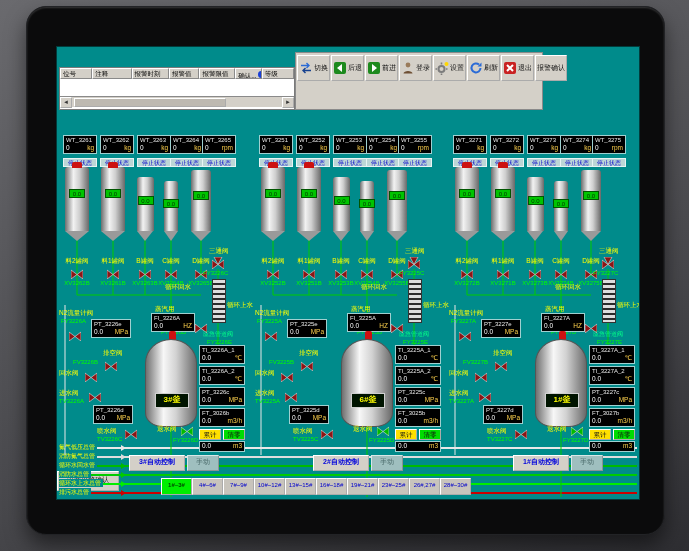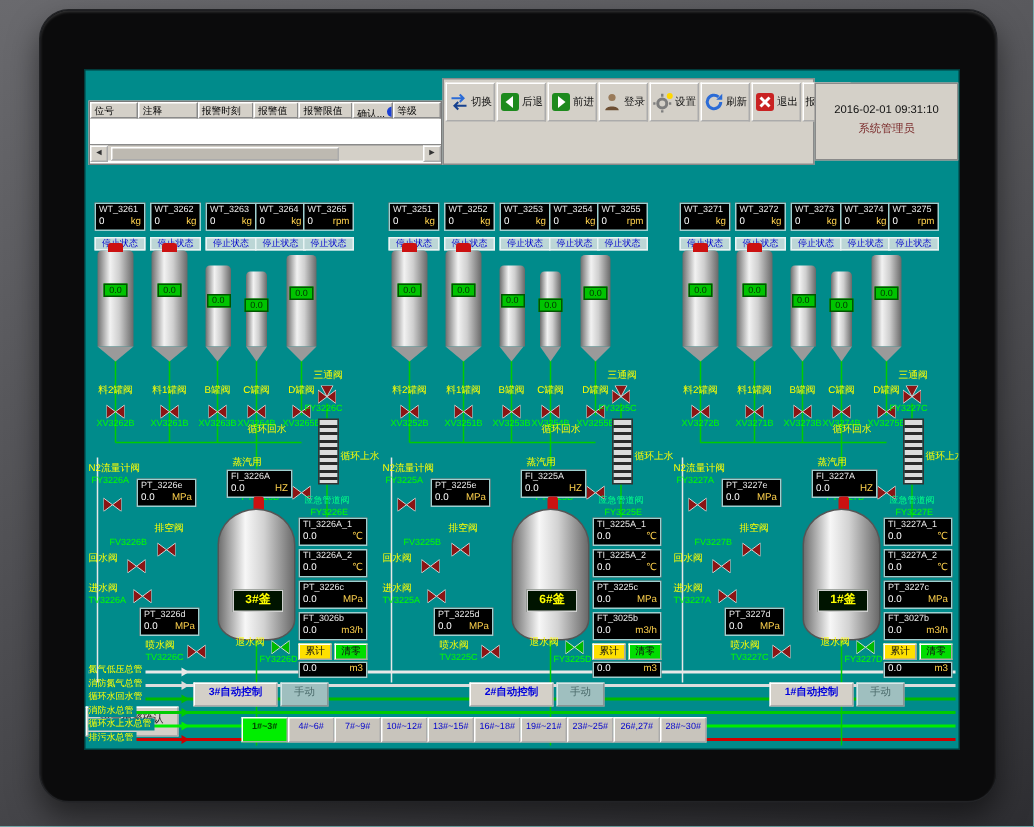--- a/index.html
+++ b/index.html
@@ -172,24 +172,20 @@
                 </svg>
               </span>
               <span>退出</span>
             </div>
             <div class="tbtn">
               <span>报警确认</span>
             </div>
           </div>
       </div>
 
-      <div class="dtpanel">
-        <div class="dtline">2016-02-01 09:31:10</div>
-        <div class="dtuser">系统管理员</div>
-      </div>
 
       <div id="synoptic">
           <div class="main-line" style="top: 338px; background: rgb(232, 232, 232); z-index: 1;"></div>
           <div class="main-label" style="left: 2px; top: 334px;">氮气低压总管</div>
           <div class="main-arrow" style="left: 64px; top: 336px; border-left: 5px solid rgb(232, 232, 232);"></div>
           <div class="main-line" style="top: 347px; background: rgb(221, 221, 221); z-index: 1;"></div>
           <div class="main-label" style="left: 2px; top: 343px;">消防氮气总管</div>
           <div class="main-arrow" style="left: 64px; top: 345px; border-left: 5px solid rgb(221, 221, 221);"></div>
           <div class="main-line" style="top: 356px; background: rgb(0, 187, 0); z-index: 1;"></div>
           <div class="main-label" style="left: 2px; top: 352px;">循环水回水管</div>

